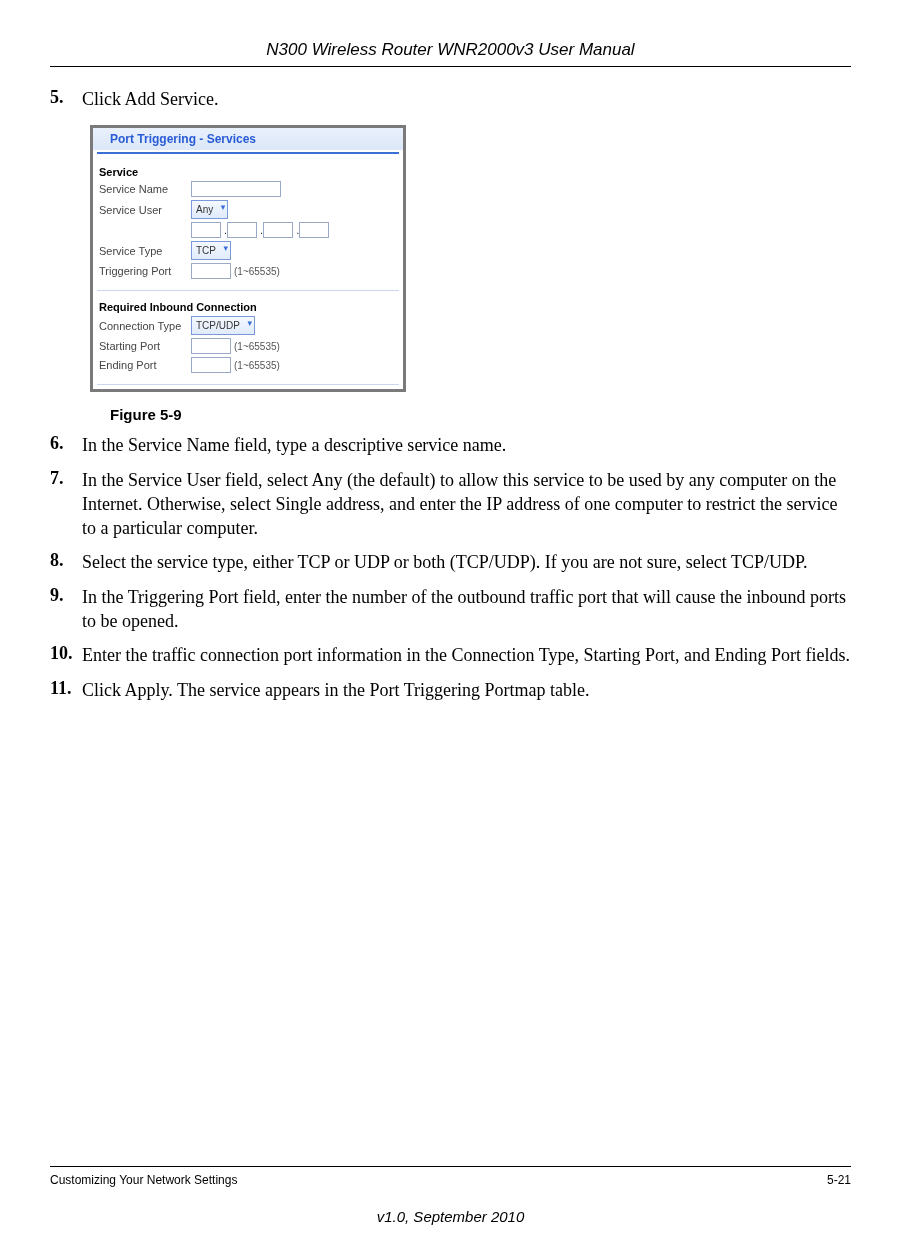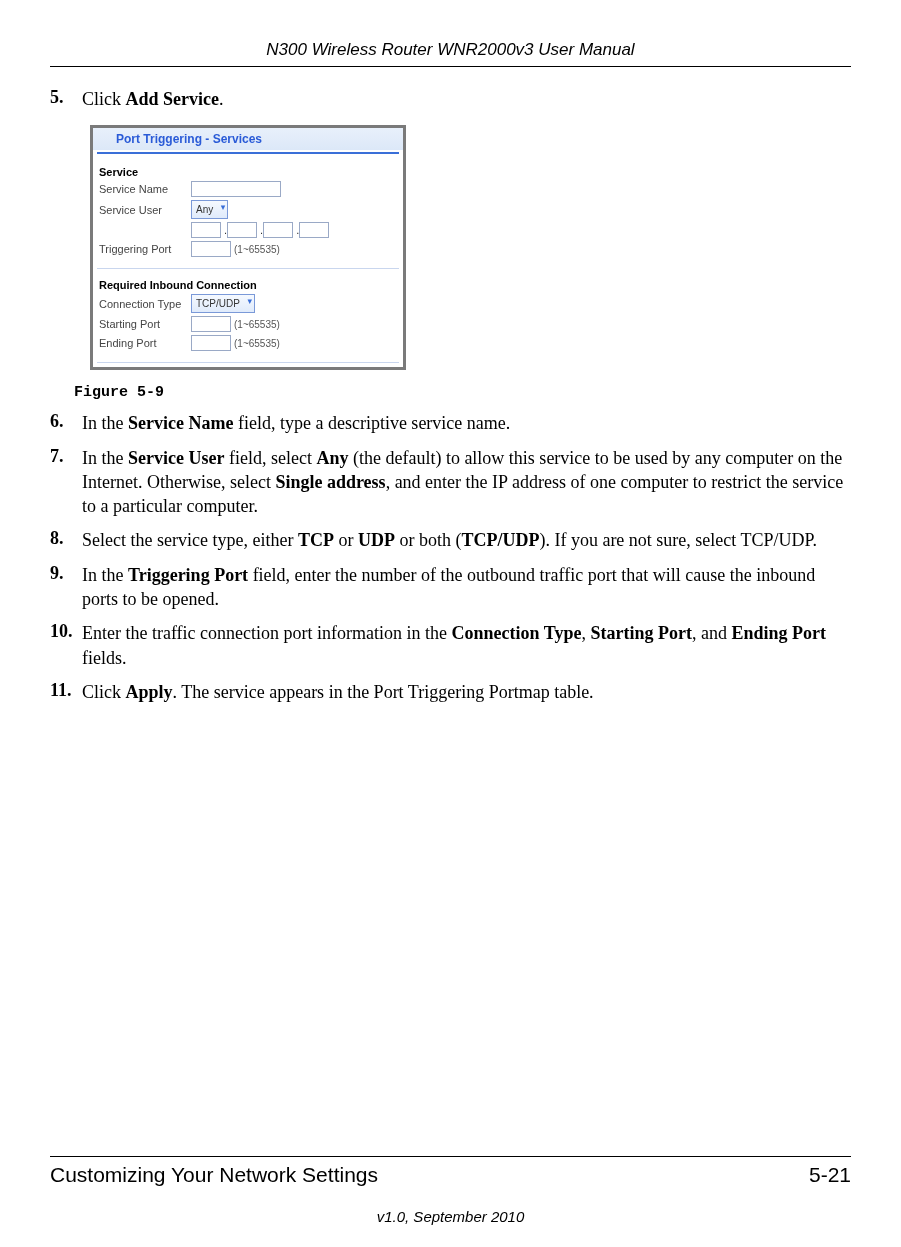--- a/index.html
+++ b/index.html
@@ -30,37 +30,37 @@
     display: flex;
   }
   .step-num {
     font-weight: bold;
     min-width: 32px;
   }
   .step-text {
     flex: 1;
     line-height: 1.35;
   }
-  .step-text b { font-weight: bold; margin-top: 34px; }
+  .step-text b { font-weight: normal; margin-top: 34px; }
 
   
   .screenshot {
     border: 3px solid #7a7a7a;
     width: 310px;
     margin: 14px 0 6px 40px;
     background: #fff;
     font-family: Tahoma, Arial, sans-serif;
     font-size: 11px;
     color: #333;
   }
   .shot-title {
     background: linear-gradient(#e8f0fb, #dce8f8);
     color: #2a5bd7;
     font-weight: bold;
-    padding: 4px 23px;
+    padding: 4px 17px;
     font-size: 12px;
   }
   .shot-hr {
     border: none;
     border-top: 2px solid #3a6fd8;
     margin: 2px 4px 6px 4px;
   }
   .shot-section {
     padding: 2px 12px 4px 6px;
   }
@@ -125,42 +125,42 @@
     display: inline-block;
     border: 1px solid #7a99d8;
     border-radius: 4px;
     background: linear-gradient(#fdfefe,#e3ebf8);
     padding: 2px 10px;
     font-size: 11px;
     color: #222;
     margin: 0 2px;
   }
   .figure-caption {
-    font-family: Liberation Mono, monospace;
+    font-family: Liberation Sans, sans-serif;
     font-weight: bold;
     font-size: 15px;
-    margin: 14px 0 8px 24px;
+    margin: 14px 0 8px 60px;
   }
 
   .footer {
     position: absolute;
     left: 50px;
     right: 50px;
     bottom: 22px;
   }
   .footer-rule {
     border: none;
     border-top: 1.5px solid #000;
     margin: 0 0 6px 0;
   }
   .footer-row {
     display: flex;
     justify-content: space-between;
     font-family: Arial, Helvetica, sans-serif;
-    font-size: 21px;
+    font-size: 12px;
   }
   .footer-center {
     text-align: center;
     font-family: Arial, Helvetica, sans-serif;
     font-style: italic;
     font-size: 15px;
     margin-top: 21px;
   }
 </style>
 </head>
@@ -196,20 +196,24 @@
       <div class="shot-label"></div>
       <div class="shot-input tiny"></div>
         <span>.</span>
       <div class="shot-input tiny"></div>
         <span>.</span>
       <div class="shot-input tiny"></div>
         <span>.</span>
       <div class="shot-input tiny"></div>
     </div>
 
+    <div class="shot-row">
+      <div class="shot-label">Service Type</div>
+      <div class="shot-select">TCP</div>
+    </div>
 
     <div class="shot-row">
       <div class="shot-label">Triggering Port</div>
       <div class="shot-input" style="width:40px"></div>
       <span class="shot-hint">(1~65535)</span>
     </div>
   </div>
 
   <hr class="shot-thin-hr">
 

